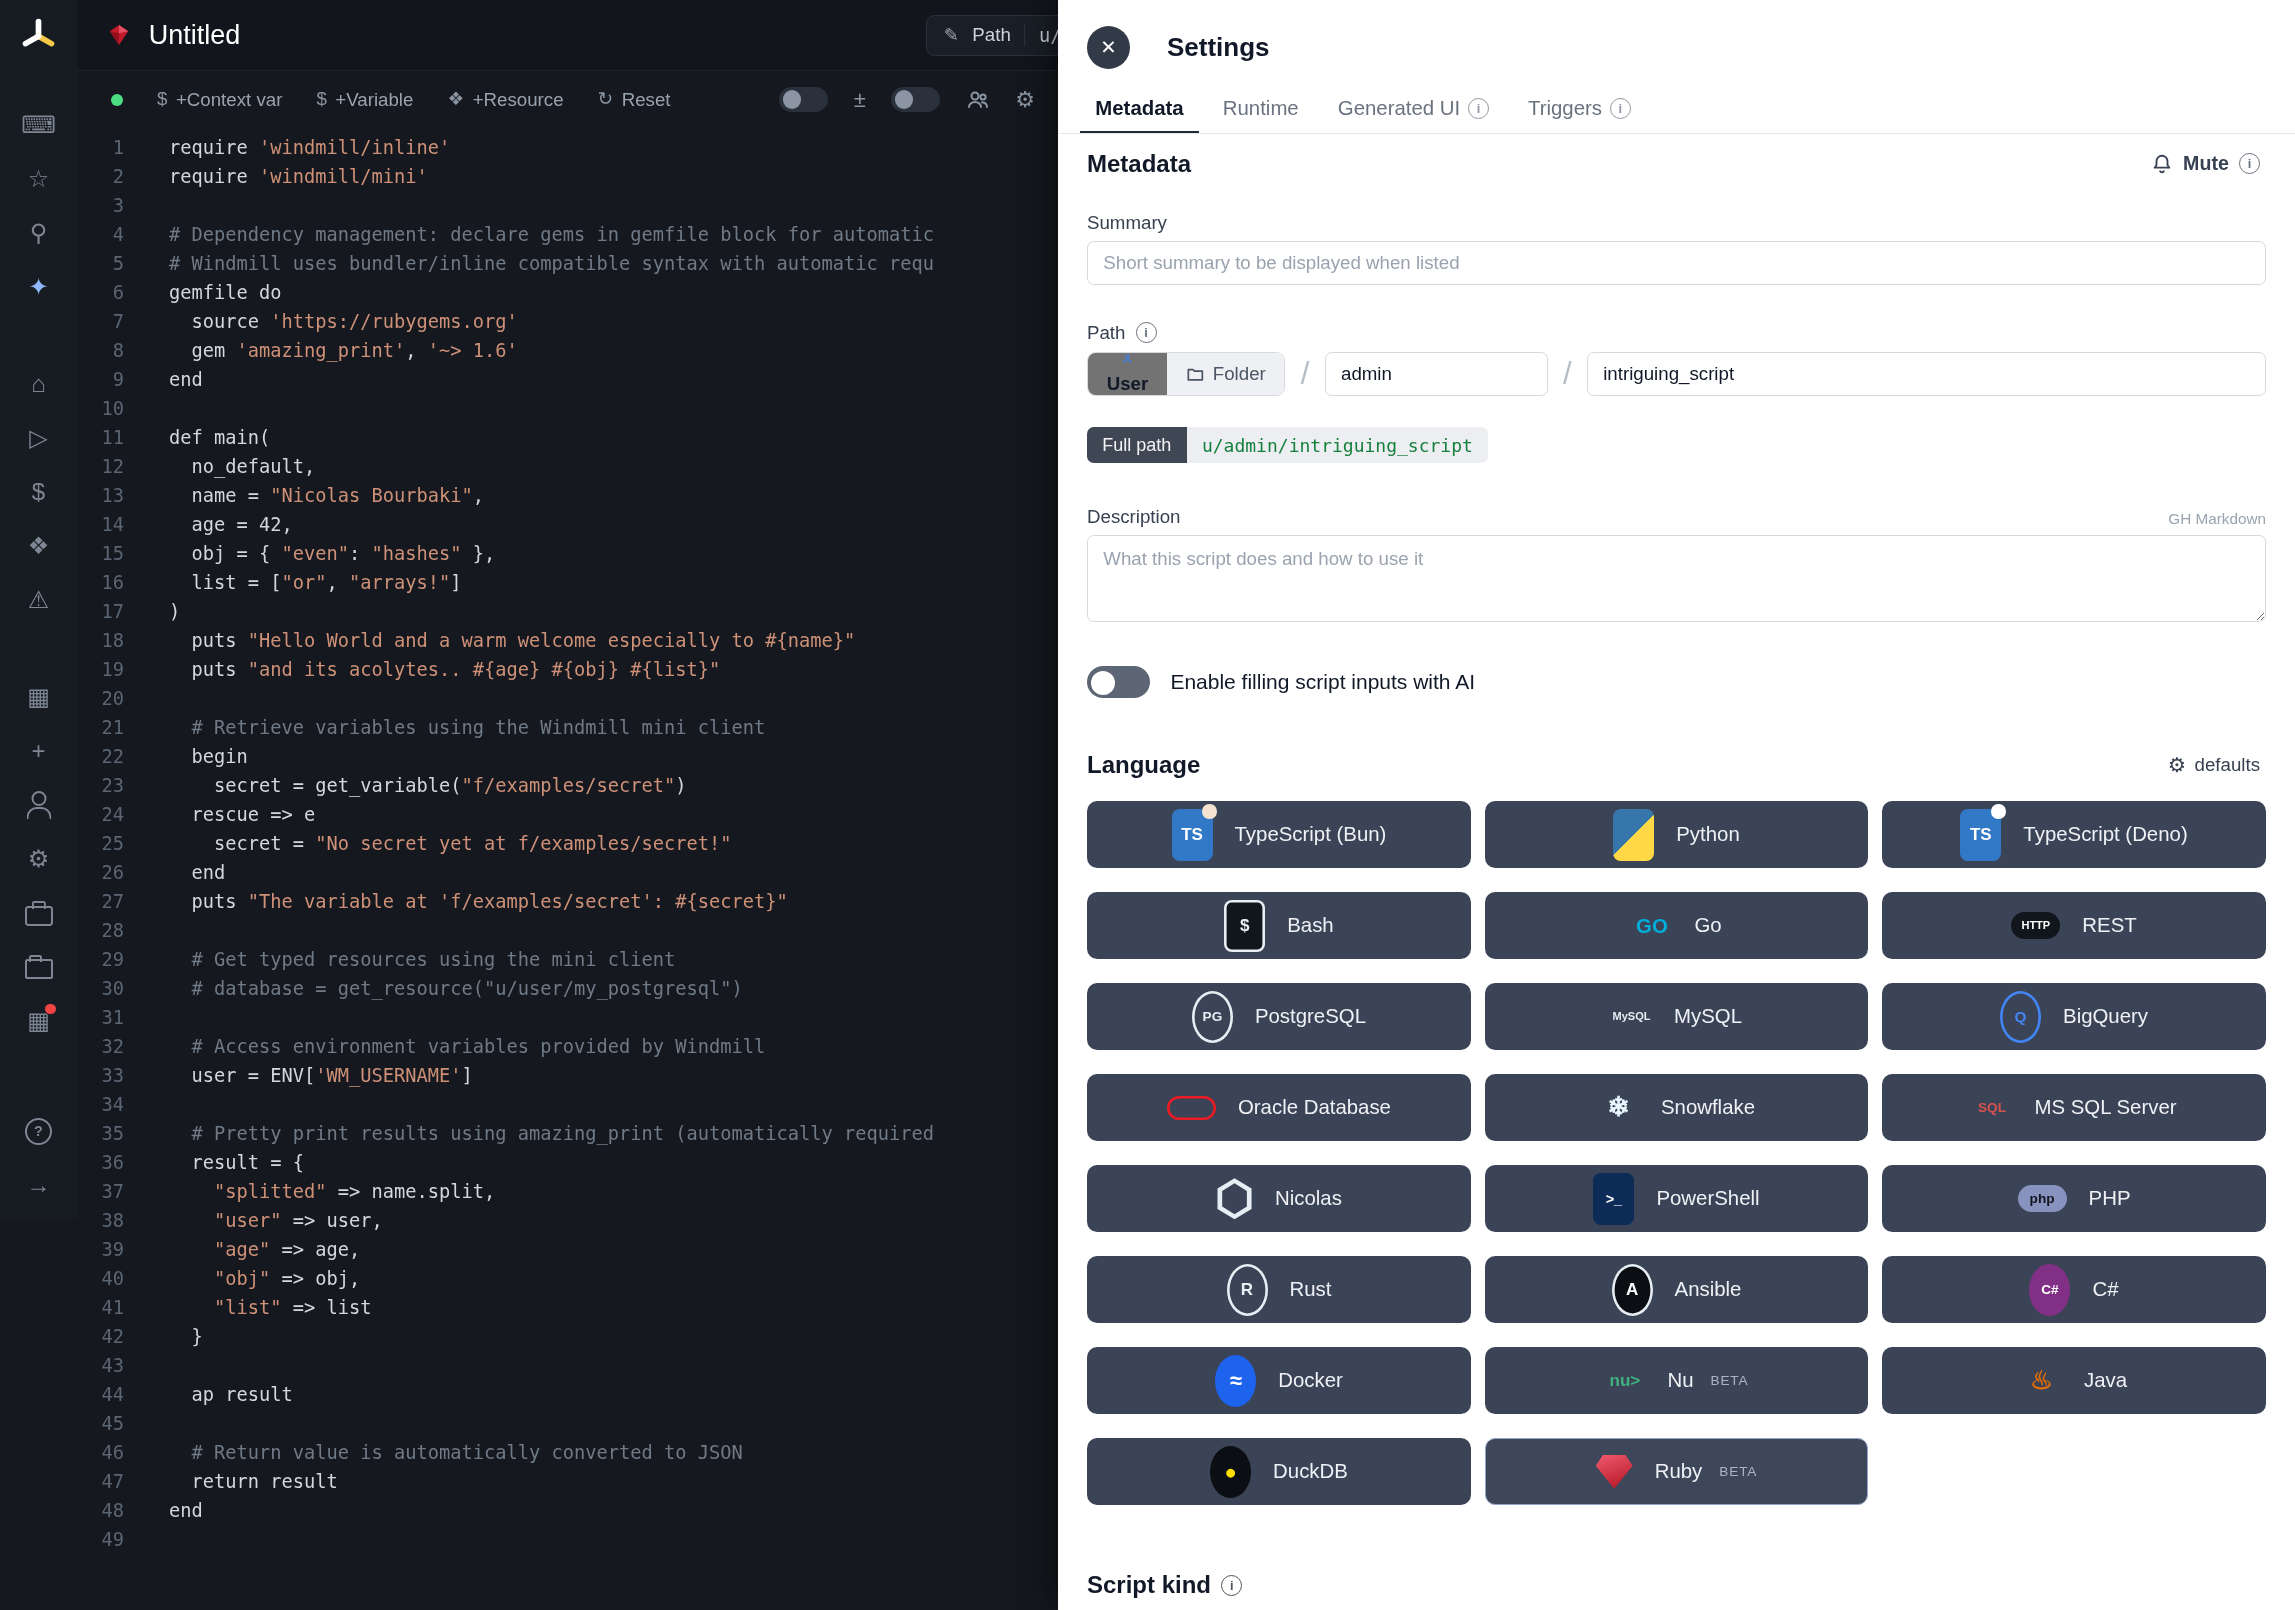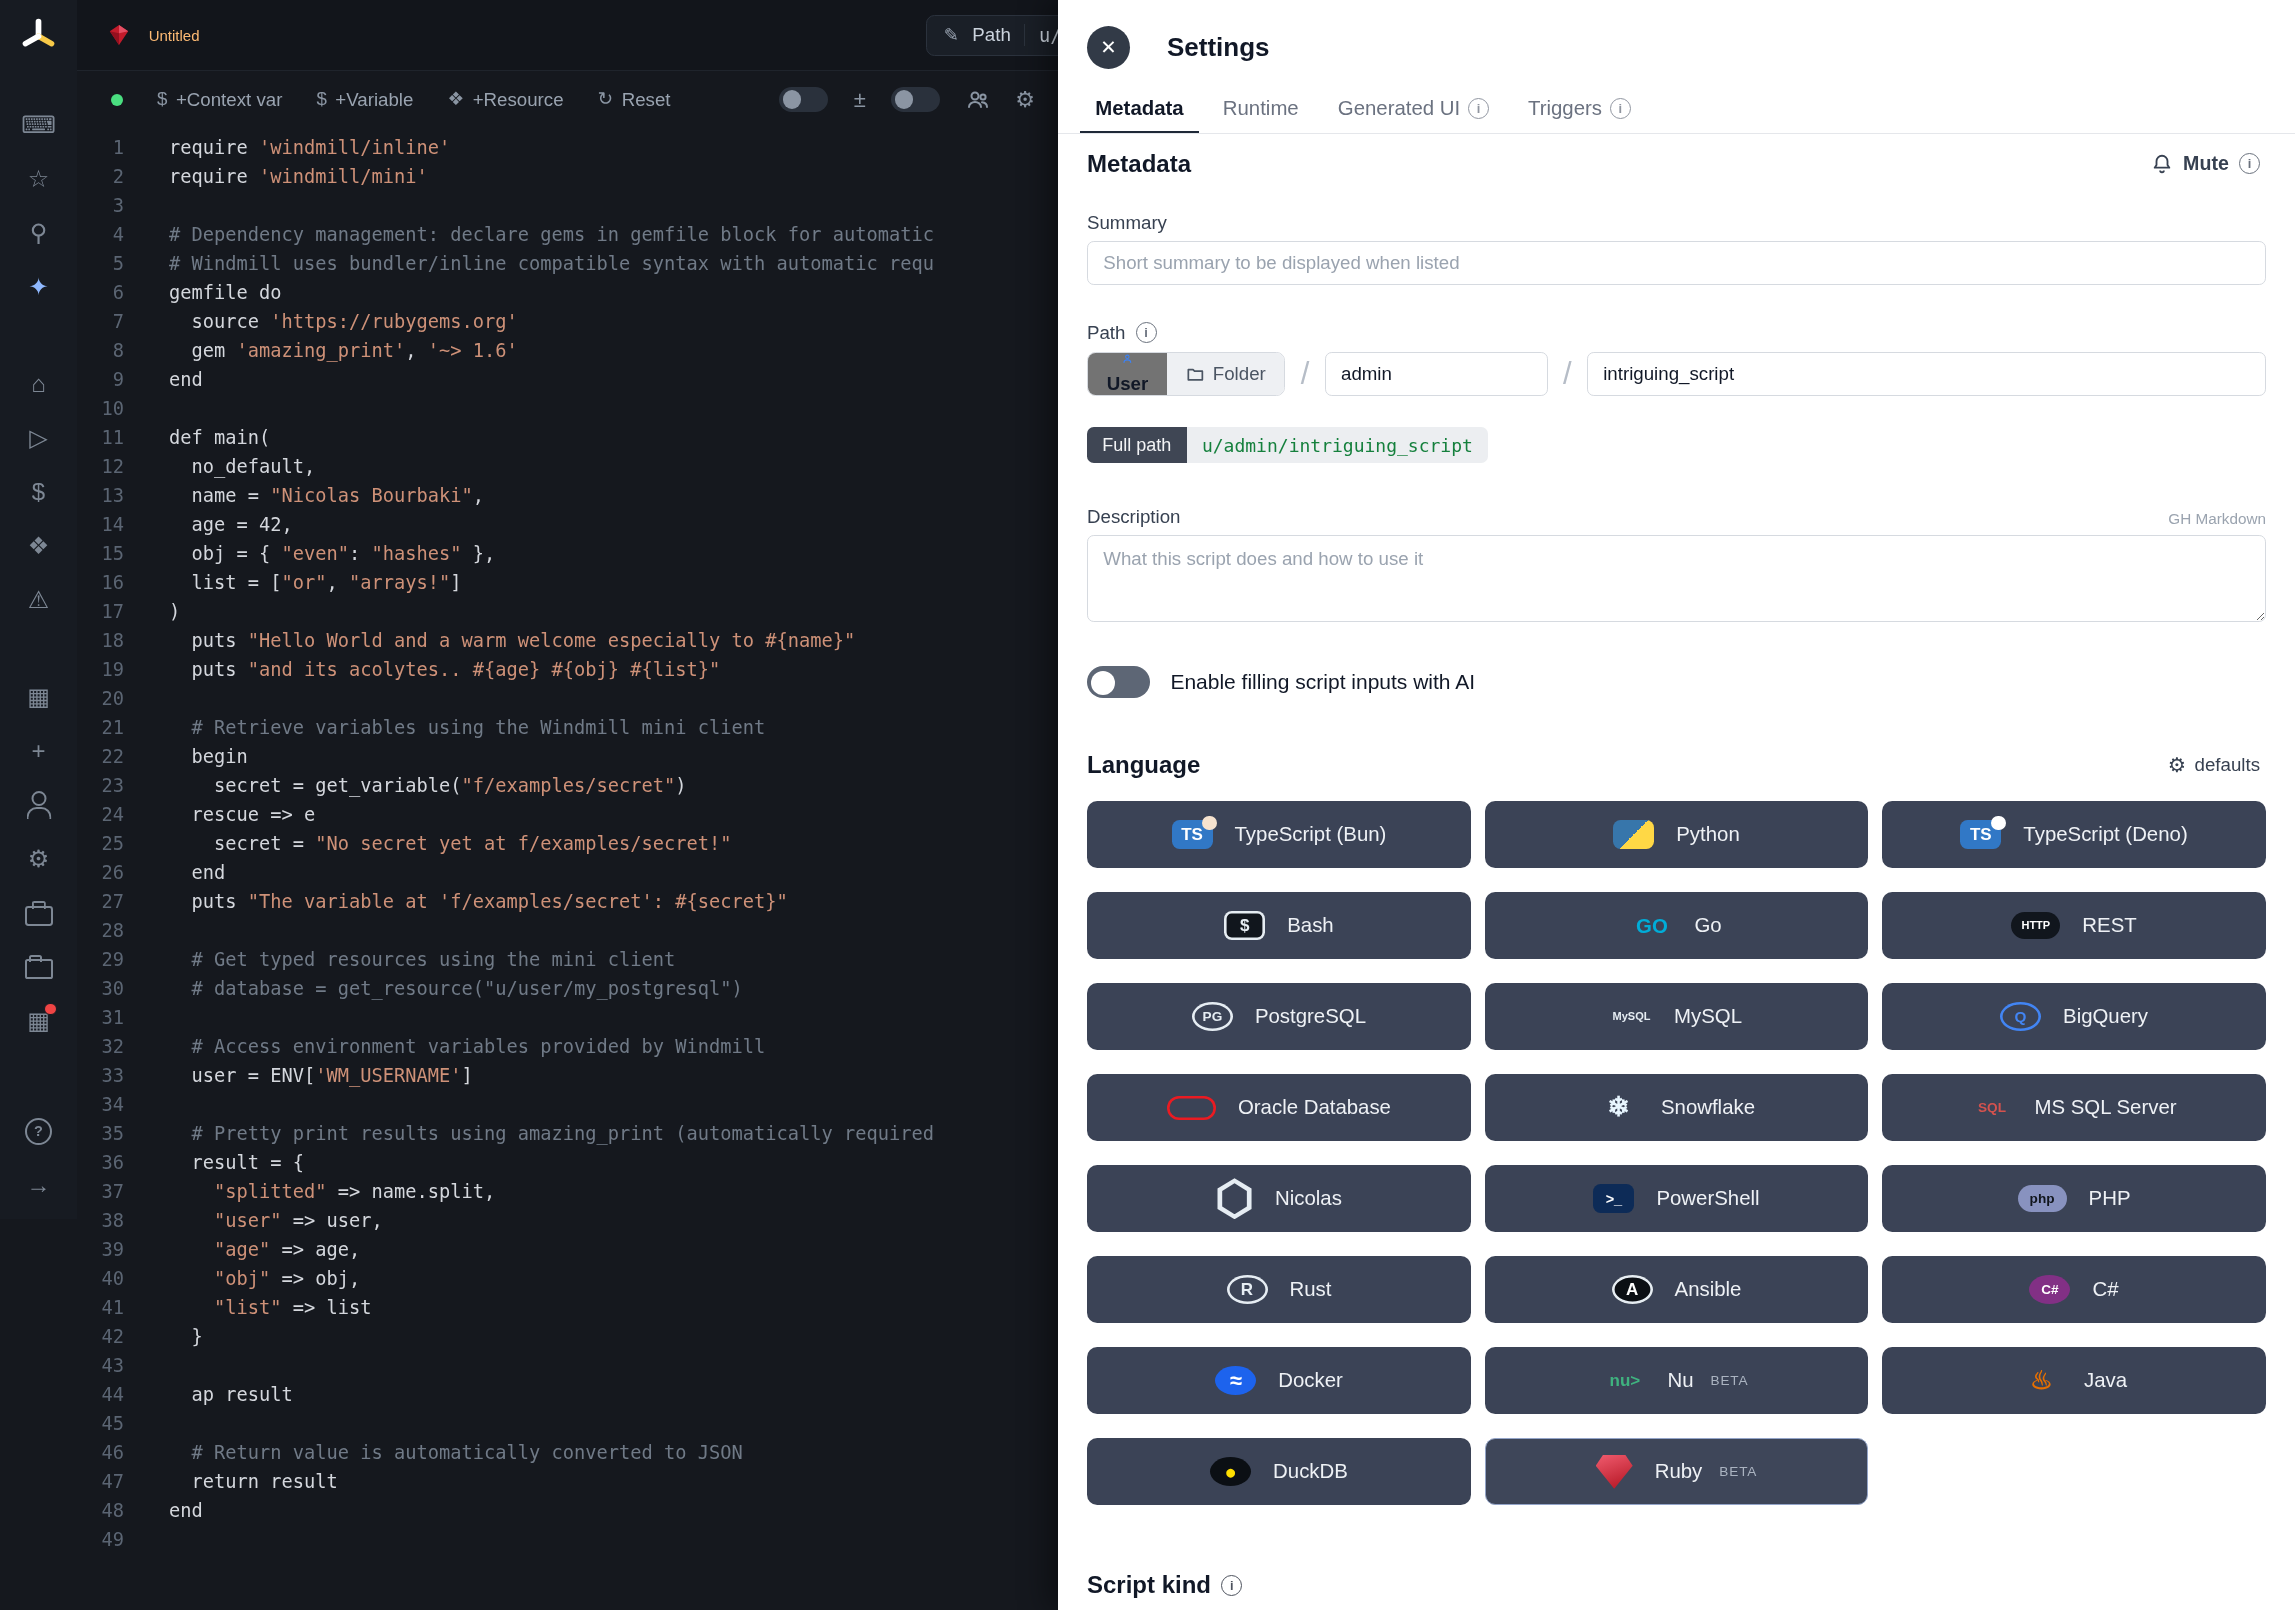--- a/index.html
+++ b/index.html
@@ -36,21 +36,21 @@
   .shape-folder::after { content:""; position:absolute; top:6.8px; left:8.5px;
     width:9.4px; height:4.3px; border:2.6px solid currentColor; border-bottom:none; border-radius:2.6px 2.6px 0 0; }
   .shape-help::before { content:"?"; width:23px; height:23px; border:2.6px solid currentColor;
     border-radius:50%; display:grid; place-items:center; font-size:14.5px; font-weight:bold; }
 
   
   .editor { position:absolute; left:77px; top:0; width:982px; height:100%;
     background:#15181e; overflow:hidden; }
   .topbar { height:71px; display:flex; align-items:center; gap:18.7px; padding:0 0 0 31px;
     background:#12151b; border-bottom:0.9px solid #1f242c; }
-  .script-title { color:#fdba74; font-size:15px; cursor:text;text-align:center; }
+  .script-title { color:#ffffff; font-size:27px; cursor:text;text-align:center; }
   .path-chip { margin-left:auto; margin-right:-20.4px; display:flex; align-items:center; gap:13.6px;
     border:0.9px solid #2b323d; background:#1a1f27; border-radius:8.5px; padding:8.5px 17px;
     color:#cbd3dd; font-size:18.7px; white-space:nowrap; cursor:pointer; }
   .pencil { font-size:18px; color:#9aa4b2; }
   .chip-div { width:0.9px; height:22px; background:#2b323d; }
   .mono { font-family:"DejaVu Sans Mono", monospace; }
 
   .toolbar { height:57px; display:flex; align-items:center; gap:34px; padding:0 24px 0 34px;
     background:#15181e; }
   .status-dot { width:12px; height:12px; border-radius:50%; background:#4ade80; flex:none; }
@@ -136,21 +136,21 @@
   .gear-glyph { font-size:20.4px; line-height:1; }
 
   .lang-grid { display:grid; grid-template-columns:repeat(3,1fr); column-gap:13.6px; row-gap:24px;
     margin-top:22px; }
   .lang-btn { height:67px; border-radius:10.2px; background:#3b4356; border:1.7px solid transparent;
     display:flex; align-items:center; justify-content:center; gap:22px; color:#eef1f5;
     font-size:20.4px; cursor:pointer; font-family:inherit; padding:0 8.5px; }
   .lang-btn.selected { border-color:#93a4c8; background:#3e4659; }
   .lang-label { white-space:nowrap; }
   .beta { font-size:13.6px; letter-spacing:0.9px; color:#aab3c0; margin-left:-5.1px; }
-  .lang-icon { width:41px; height:29px; flex:none; display:inline-grid; place-items:center;
+  .lang-icon { width:41px; height:52px; flex:none; display:inline-grid; place-items:center;
     font-weight:700; font-size:18.7px; position:relative; line-height:1; }
   .ic-square { border-radius:7.7px; }
   .ic-circle { border-radius:50%; }
   .ic-circle-outline { border-radius:50%; background:transparent; }
   .ic-pill { border-radius:849px; width:49px; height:27px; }
   .ic-pill-outline { border-radius:849px; width:49px; height:24px; background:transparent; }
   .ic-text { background:transparent; }
   .ic-gem { clip-path:polygon(50% 100%, 0 32%, 20% 0, 80% 0, 100% 32%);
     background:linear-gradient(160deg,#f05b6e,#b1121f); width:37px; height:34px; }
   .ic-hexagon { clip-path:polygon(50% 0, 96% 25%, 96% 75%, 50% 100%, 4% 75%, 4% 25%);

